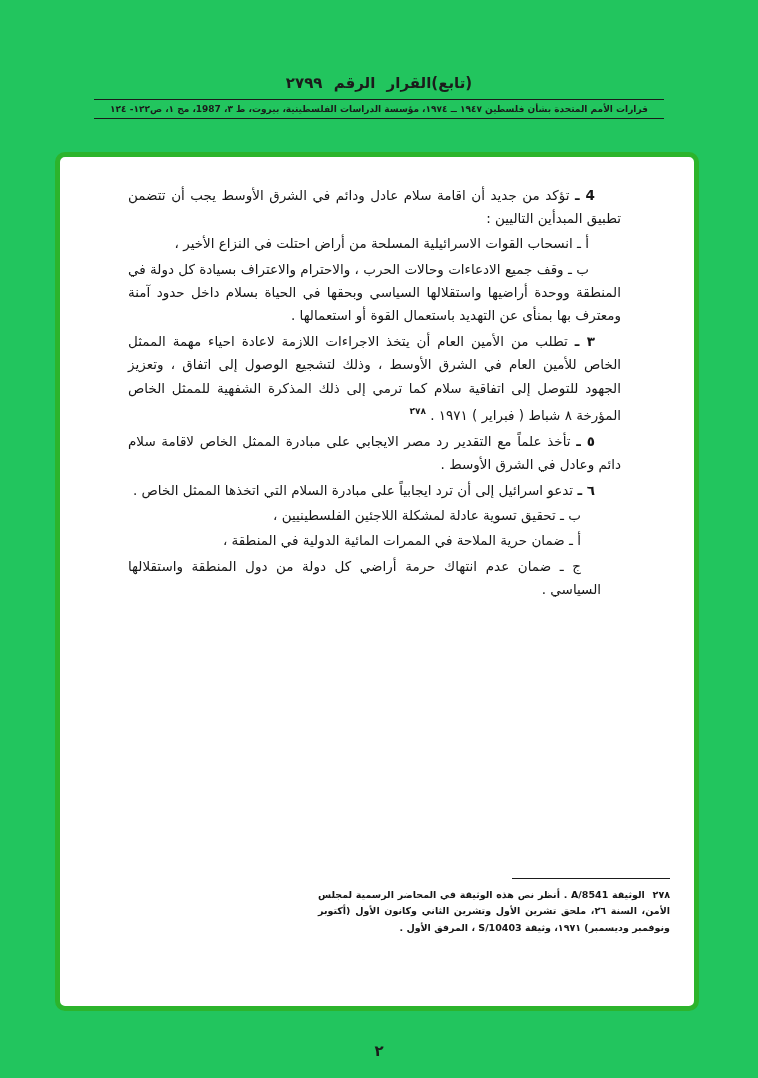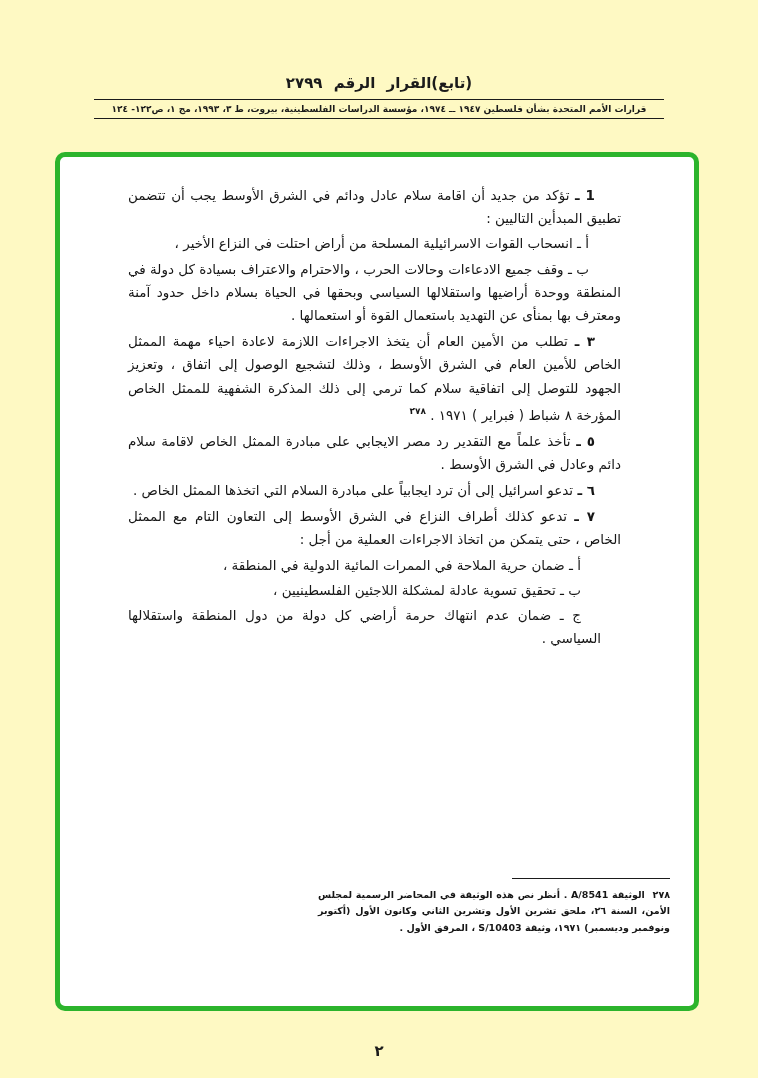--- a/index.html
+++ b/index.html
@@ -1,21 +1,21 @@
 <!DOCTYPE html>
 <html><head>
 <meta charset="utf-8">
 <style>
   * { box-sizing: border-box; }
   html, body { margin: 0; padding: 0; background: #ffffff; }
   .page {
     position: relative;
     width: 758px;
     height: 1078px;
-    background: #fef9c3;
+    background: #22c55e;
     font-family: "DejaVu Sans", sans-serif;
     color: #1b1b1b;
     overflow: hidden;
   }
 
   
   .header {
     position: absolute;
     top: 74px;
     left: 50%;
@@ -109,29 +109,29 @@
   }
 </style>
 </head>
 <body>
 
 <div class="page">
 
   <header class="header">
     <div class="header-title">(تابع)القرار الرقم ٢٧٩٩</div>
     <hr class="header-rule">
-    <div class="header-source">قرارات الأمم المتحدة بشأن فلسطين ١٩٤٧ ــ ١٩٧٤، مؤسسة الدراسات الفلسطينية، بيروت، ط ٣، ١٩٩٣، مج ١، ص١٢٢- ١٢٤</div>
+    <div class="header-source">قرارات الأمم المتحدة بشأن فلسطين ١٩٤٧ ــ ١٩٧٤، مؤسسة الدراسات الفلسطينية، بيروت، ط ٣، 1987، مج ١، ص١٢٢- ١٢٤</div>
     <hr class="header-rule">
   </header>
 
   <div class="green-box">
     <div class="content">
 
       <p class="para main">
-        <span class="prefix">1 ـ</span>
+        <span class="prefix">4 ـ</span>
         <b class="lead">تؤكد من جديد</b>
         <span>أن اقامة سلام عادل ودائم في الشرق الأوسط يجب أن تتضمن تطبيق المبدأين التاليين :</span>
       </p>
 
       <p class="para sub">
         <span class="prefix">أ ـ</span>
         <span>انسحاب القوات الاسرائيلية المسلحة من أراض احتلت في النزاع الأخير ،</span>
       </p>
 
       <p class="para sub">
@@ -152,34 +152,29 @@
         <b class="lead">تأخذ علماً مع التقدير</b>
         <span>رد مصر الايجابي على مبادرة الممثل الخاص لاقامة سلام دائم وعادل في الشرق الأوسط .</span>
       </p>
 
       <p class="para main">
         <span class="prefix">٦ ـ</span>
         <b class="lead">تدعو</b>
         <span>اسرائيل إلى أن ترد ايجابياً على مبادرة السلام التي اتخذها الممثل الخاص .</span>
       </p>
 
-      <p class="para main">
-        <span class="prefix">٧ ـ</span>
-        <b class="lead">تدعو كذلك</b>
-        <span>أطراف النزاع في الشرق الأوسط إلى التعاون التام مع الممثل الخاص ، حتى يتمكن من اتخاذ الاجراءات العملية من أجل :</span>
+
+      <p class="para sub deep">
+        <span class="prefix">ب ـ</span>
+        <span>تحقيق تسوية عادلة لمشكلة اللاجئين الفلسطينيين ،</span>
       </p>
 
       <p class="para sub deep">
         <span class="prefix">أ ـ</span>
         <span>ضمان حرية الملاحة في الممرات المائية الدولية في المنطقة ،</span>
-      </p>
-
-      <p class="para sub deep">
-        <span class="prefix">ب ـ</span>
-        <span>تحقيق تسوية عادلة لمشكلة اللاجئين الفلسطينيين ،</span>
       </p>
 
       <p class="para sub deep">
         <span class="prefix">ج ـ</span>
         <span>ضمان عدم انتهاك حرمة أراضي كل دولة من دول المنطقة واستقلالها السياسي .</span>
       </p>
 
     </div>
 
     <div class="footnote">

